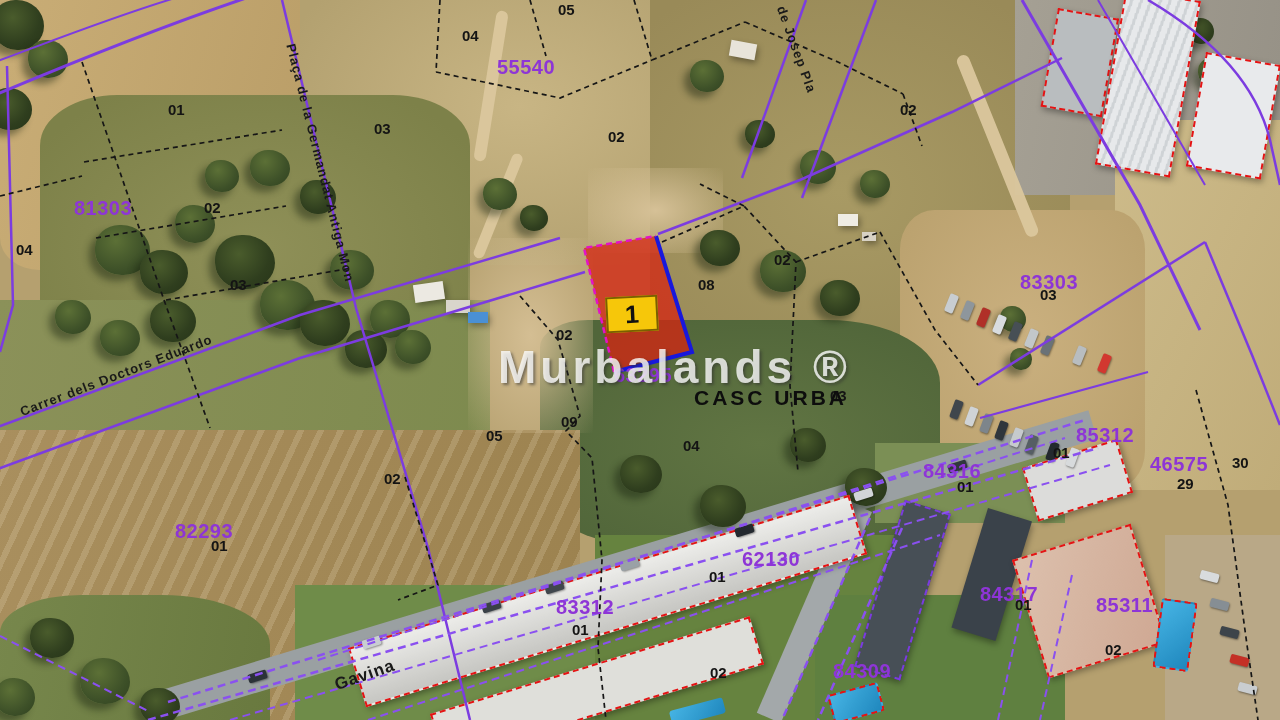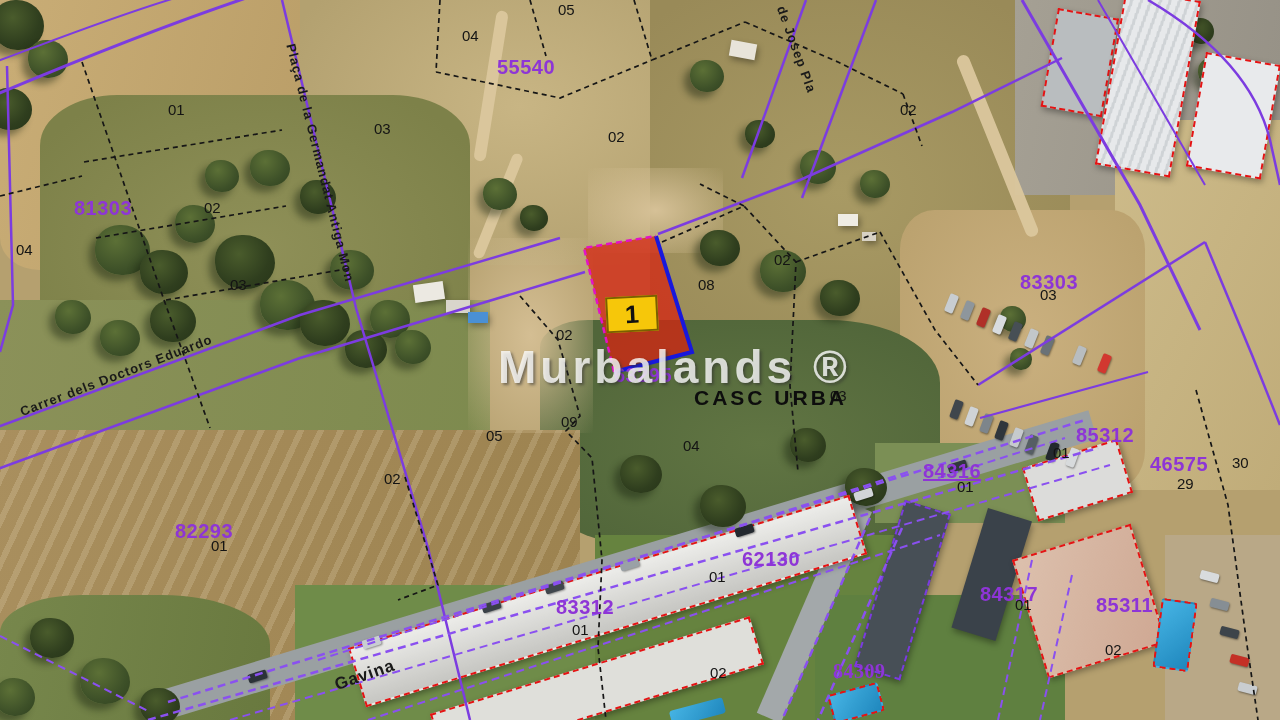--- a/index.html
+++ b/index.html
@@ -21,21 +21,21 @@
   .purout{border:2px dashed #7a3be0;}
   
   .pool{position:absolute;background:linear-gradient(135deg,#46b4e4,#1f87bd);border-radius:3px;}
   
   .road{position:absolute;background:#9aa0a2;transform-origin:0 0;}
   .dirt{position:absolute;background:#dbc79d;border-radius:8px;transform-origin:0 0;opacity:.95;}
   
   svg.ovr{position:absolute;left:0;top:0;}
   
   .pc{position:absolute;color:#8e35d6;font-weight:bold;font-size:20px;letter-spacing:.5px;white-space:nowrap;}
-  .num{position:absolute;color:#141414;font-weight:normal;font-size:15px;white-space:nowrap;}
+  .num{position:absolute;color:#141414;font-weight:bold;font-size:15px;white-space:nowrap;}
   .street{position:absolute;color:#1a1a1a;font-weight:700;font-size:13px;letter-spacing:1px;
           white-space:nowrap;transform-origin:0 0;}
   .casc{position:absolute;color:#0d0d0d;font-weight:bold;font-size:21px;letter-spacing:3px;white-space:nowrap;}
   .wmark{position:absolute;color:rgba(252,252,252,.80);font-weight:bold;font-size:46px;letter-spacing:4px;
          text-shadow:2px 2px 3px rgba(45,45,45,.55);white-space:nowrap;}
   .badge{position:absolute;left:606px;top:296px;width:52px;height:36px;background:#f6c70a;
          border:2px solid #7a6000;display:flex;align-items:center;justify-content:center;
          font-size:25px;font-weight:bold;color:#111;transform:rotate(-3deg);box-sizing:border-box;}
 </style>
 </head>
@@ -229,26 +229,26 @@
       <path d="M 614,372 L 584,248 L 656,236" fill="none" stroke="#e312c8" stroke-width="2.5" stroke-dasharray="6,4"></path>
     </g>
   </svg>
 
   <div class="pc" style="left:74px;top:197px;">81303</div>
   <div class="pc" style="left:497px;top:56px;">55540</div>
   <div class="pc" style="left:175px;top:520px;">82293</div>
   <div class="pc" style="left:1020px;top:271px;text-align:right;">83303</div>
   <div class="pc" style="left:1076px;top:424px;">85312</div>
   <div class="pc" style="left:1150px;top:453px;">46575</div>
-  <div class="pc" style="left:923px;top:460px;text-decoration:underline;">84316</div>
+  <div class="pc" style="left:923px;top:460px;">84316</div>
   <div class="pc" style="left:742px;top:548px;">62130</div>
   <div class="pc" style="left:556px;top:596px;">83312</div>
   <div class="pc" style="left:980px;top:583px;">84317</div>
   <div class="pc" style="left:1096px;top:594px;">85311</div>
-  <div class="pc" style="left:833px;top:660px;font-family:Liberation Serif, serif;">84309</div>
+  <div class="pc" style="left:833px;top:660px;">84309</div>
   <div class="pc" style="left:614px;top:364px;">63295</div>
 
   <div class="num" style="left:558px;top:1px;">05</div>
   <div class="num" style="left:462px;top:27px;">04</div>
   <div class="num" style="left:168px;top:101px;">01</div>
   <div class="num" style="left:374px;top:120px;">03</div>
   <div class="num" style="left:608px;top:128px;">02</div>
   <div class="num" style="left:900px;top:101px;">02</div>
   <div class="num" style="left:204px;top:199px;">02</div>
   <div class="num" style="left:16px;top:241px;">04</div>

